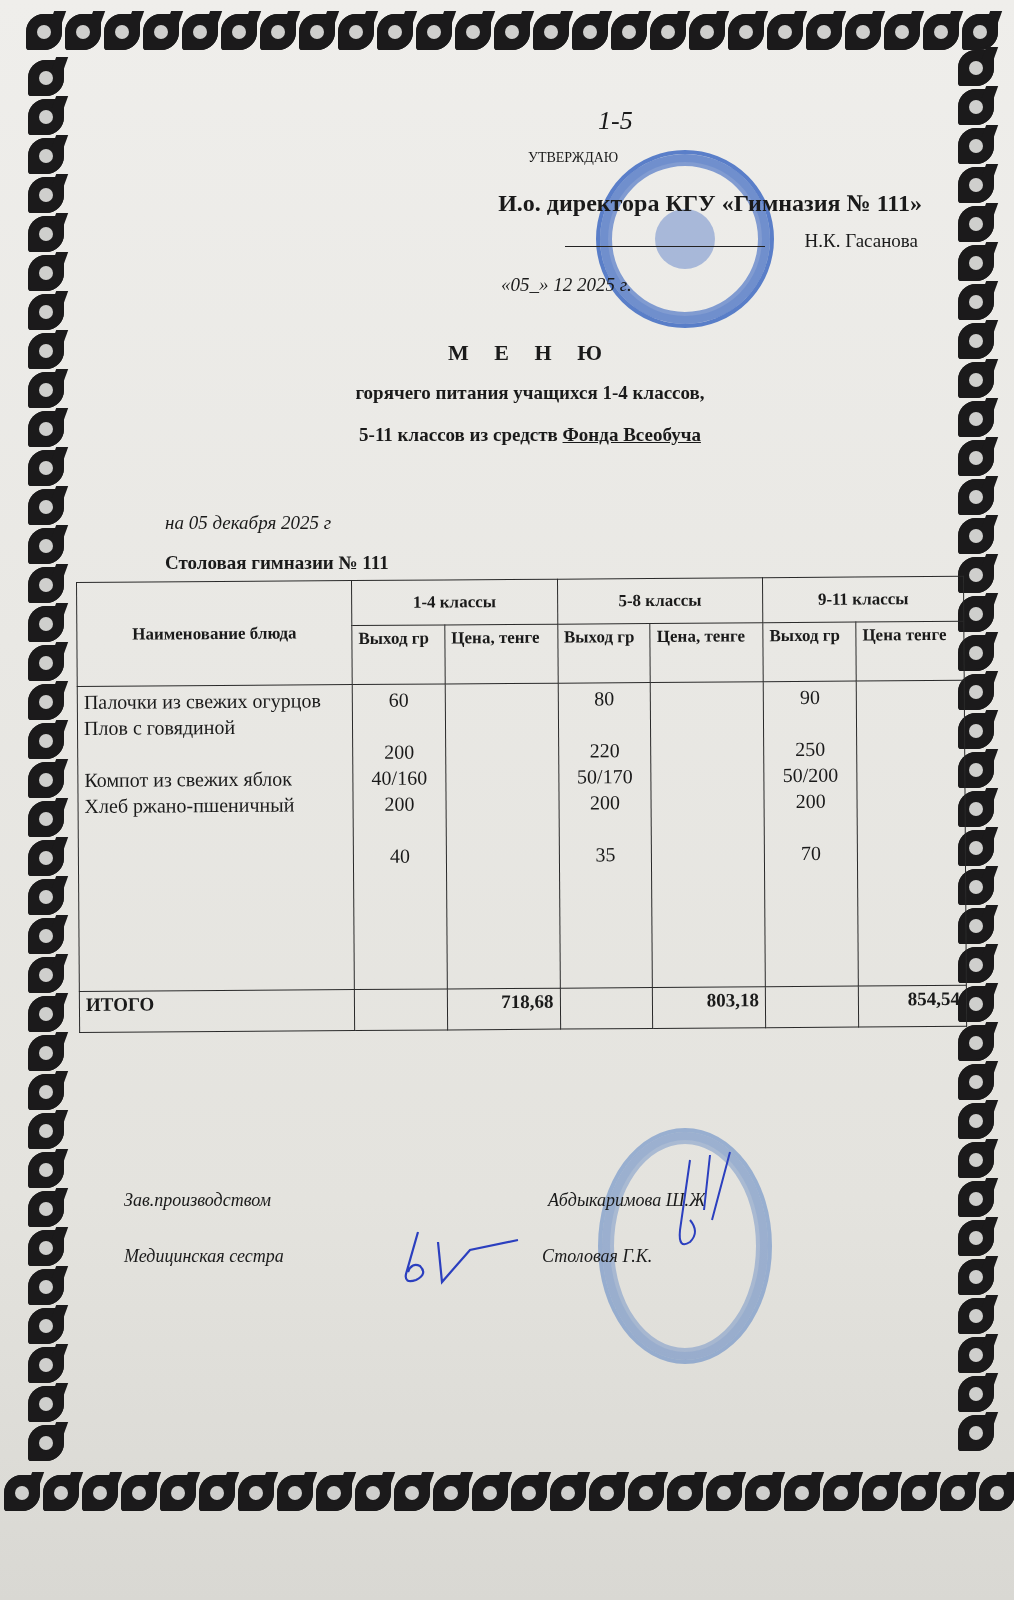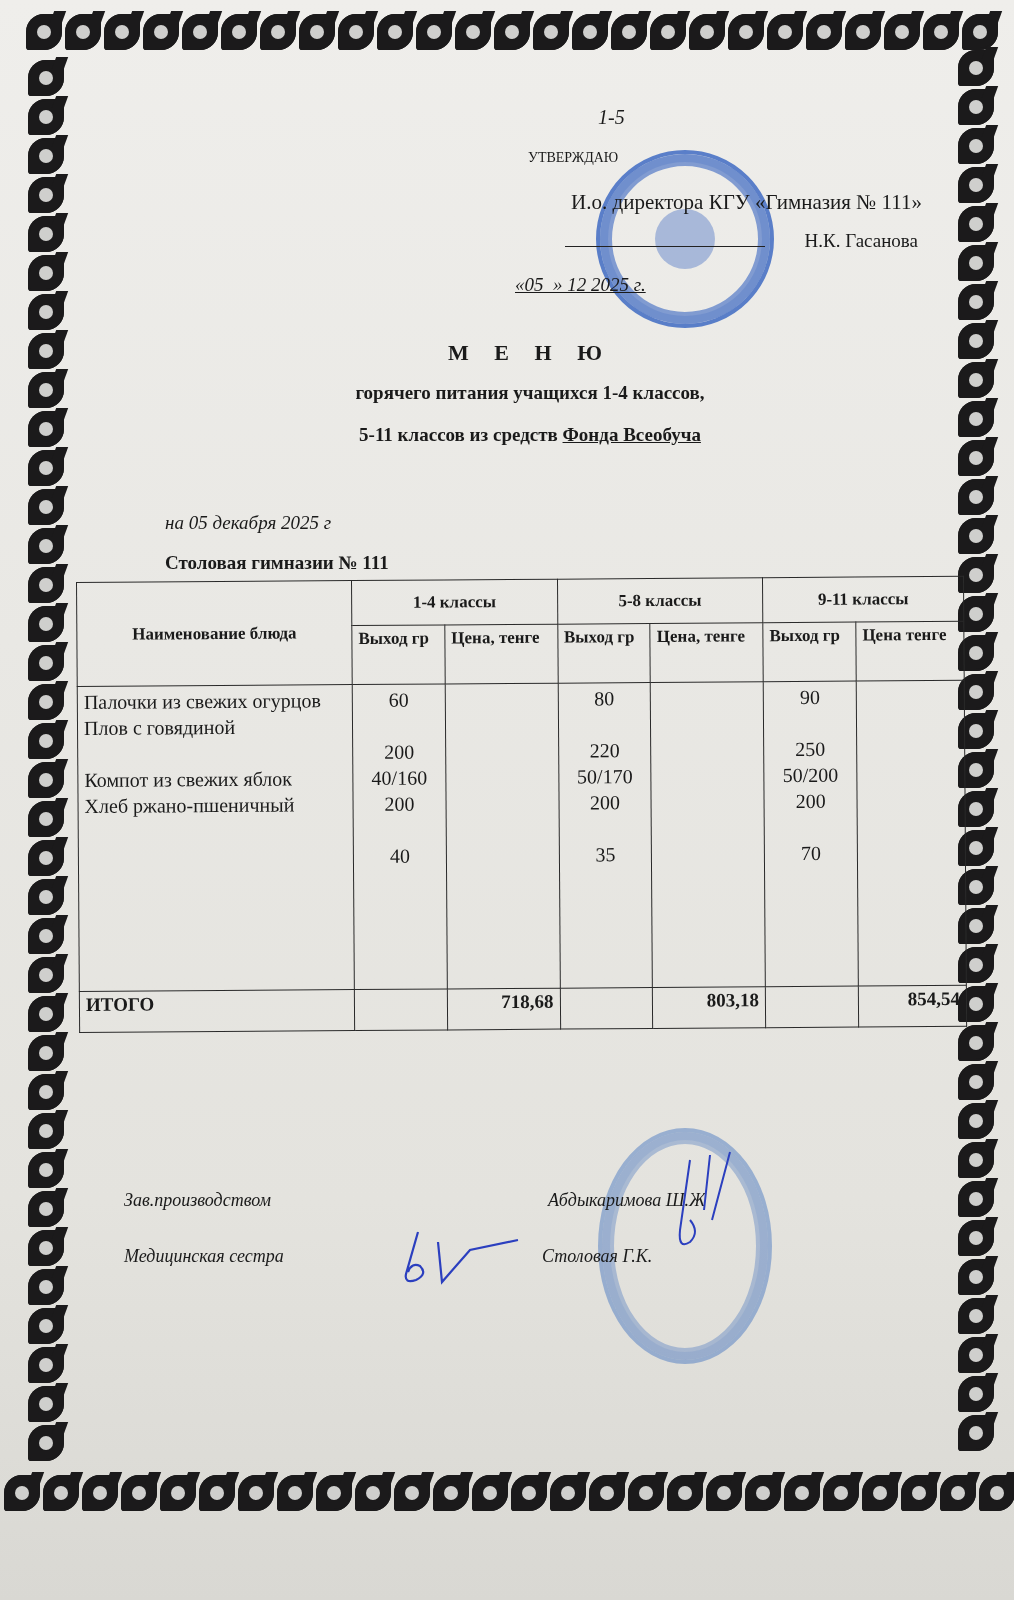--- a/index.html
+++ b/index.html
@@ -18,26 +18,26 @@
     box-shadow: 0 0 0 2px #1b1a1b inset;
   }
   .orn::after {
     content:""; position:absolute; left:50%; top:50%; width:14px; height:14px;
     margin:-7px 0 0 -7px; border-radius:50%; background:#cfcfcd;
   }
   .orn::before {
     content:""; position:absolute; right:-2px; top:-3px; width:12px; height:12px;
     background:#1b1a1b; transform:skew(-20deg);
   }
-  .page-num { position:absolute; left:598px; top:106px; font-style:italic; font-size:20px; }
+  .page-num { position:absolute; left:598px; top:106px; font-style:italic; font-size:26px; }
   .approve { position:absolute; left:528px; top:150px; font-size:14px; }
-  .director { position:absolute; right:92px; top:190px; font-size:21px; }
+  .director { position:absolute; right:92px; top:190px; font-size:24px;font-weight:bold; }
   .sign-line { position:absolute; left:565px; top:232px; width:200px; border-bottom:1px solid #222; height:14px; }
   .director-name { position:absolute; right:96px; top:230px; font-size:19px; }
-  .approve-date { position:absolute; left:515px; top:274px; font-size:19px; font-style:italic; text-decoration:underline; }
+  .approve-date { position:absolute; left:501px; top:274px; font-size:19px; font-style:italic; }
   .stamp {
     position:absolute; border-radius:50%; border:4px solid rgba(40,90,190,.75);
     box-shadow: inset 0 0 0 8px rgba(40,90,190,.18), inset 0 0 0 12px rgba(40,90,190,.55);
   }
   .stamp1 { left:596px; top:150px; width:170px; height:170px; }
   .stamp2 { left:598px; top:1128px; width:166px; height:228px; border-color:rgba(60,110,190,.45); box-shadow: inset 0 0 0 8px rgba(60,110,190,.12), inset 0 0 0 12px rgba(60,110,190,.35); }
   .stamp-inner { position:absolute; left:50%; top:50%; width:60px; height:60px; margin:-30px 0 0 -30px; border-radius:50%; background:rgba(40,90,190,.35); }
   .title { position:absolute; left:0; width:1060px; text-align:center; font-weight:bold; }
   .t1 { top:340px; font-size:22px; letter-spacing:10px; }
   .t2 { top:382px; font-size:19px; }

